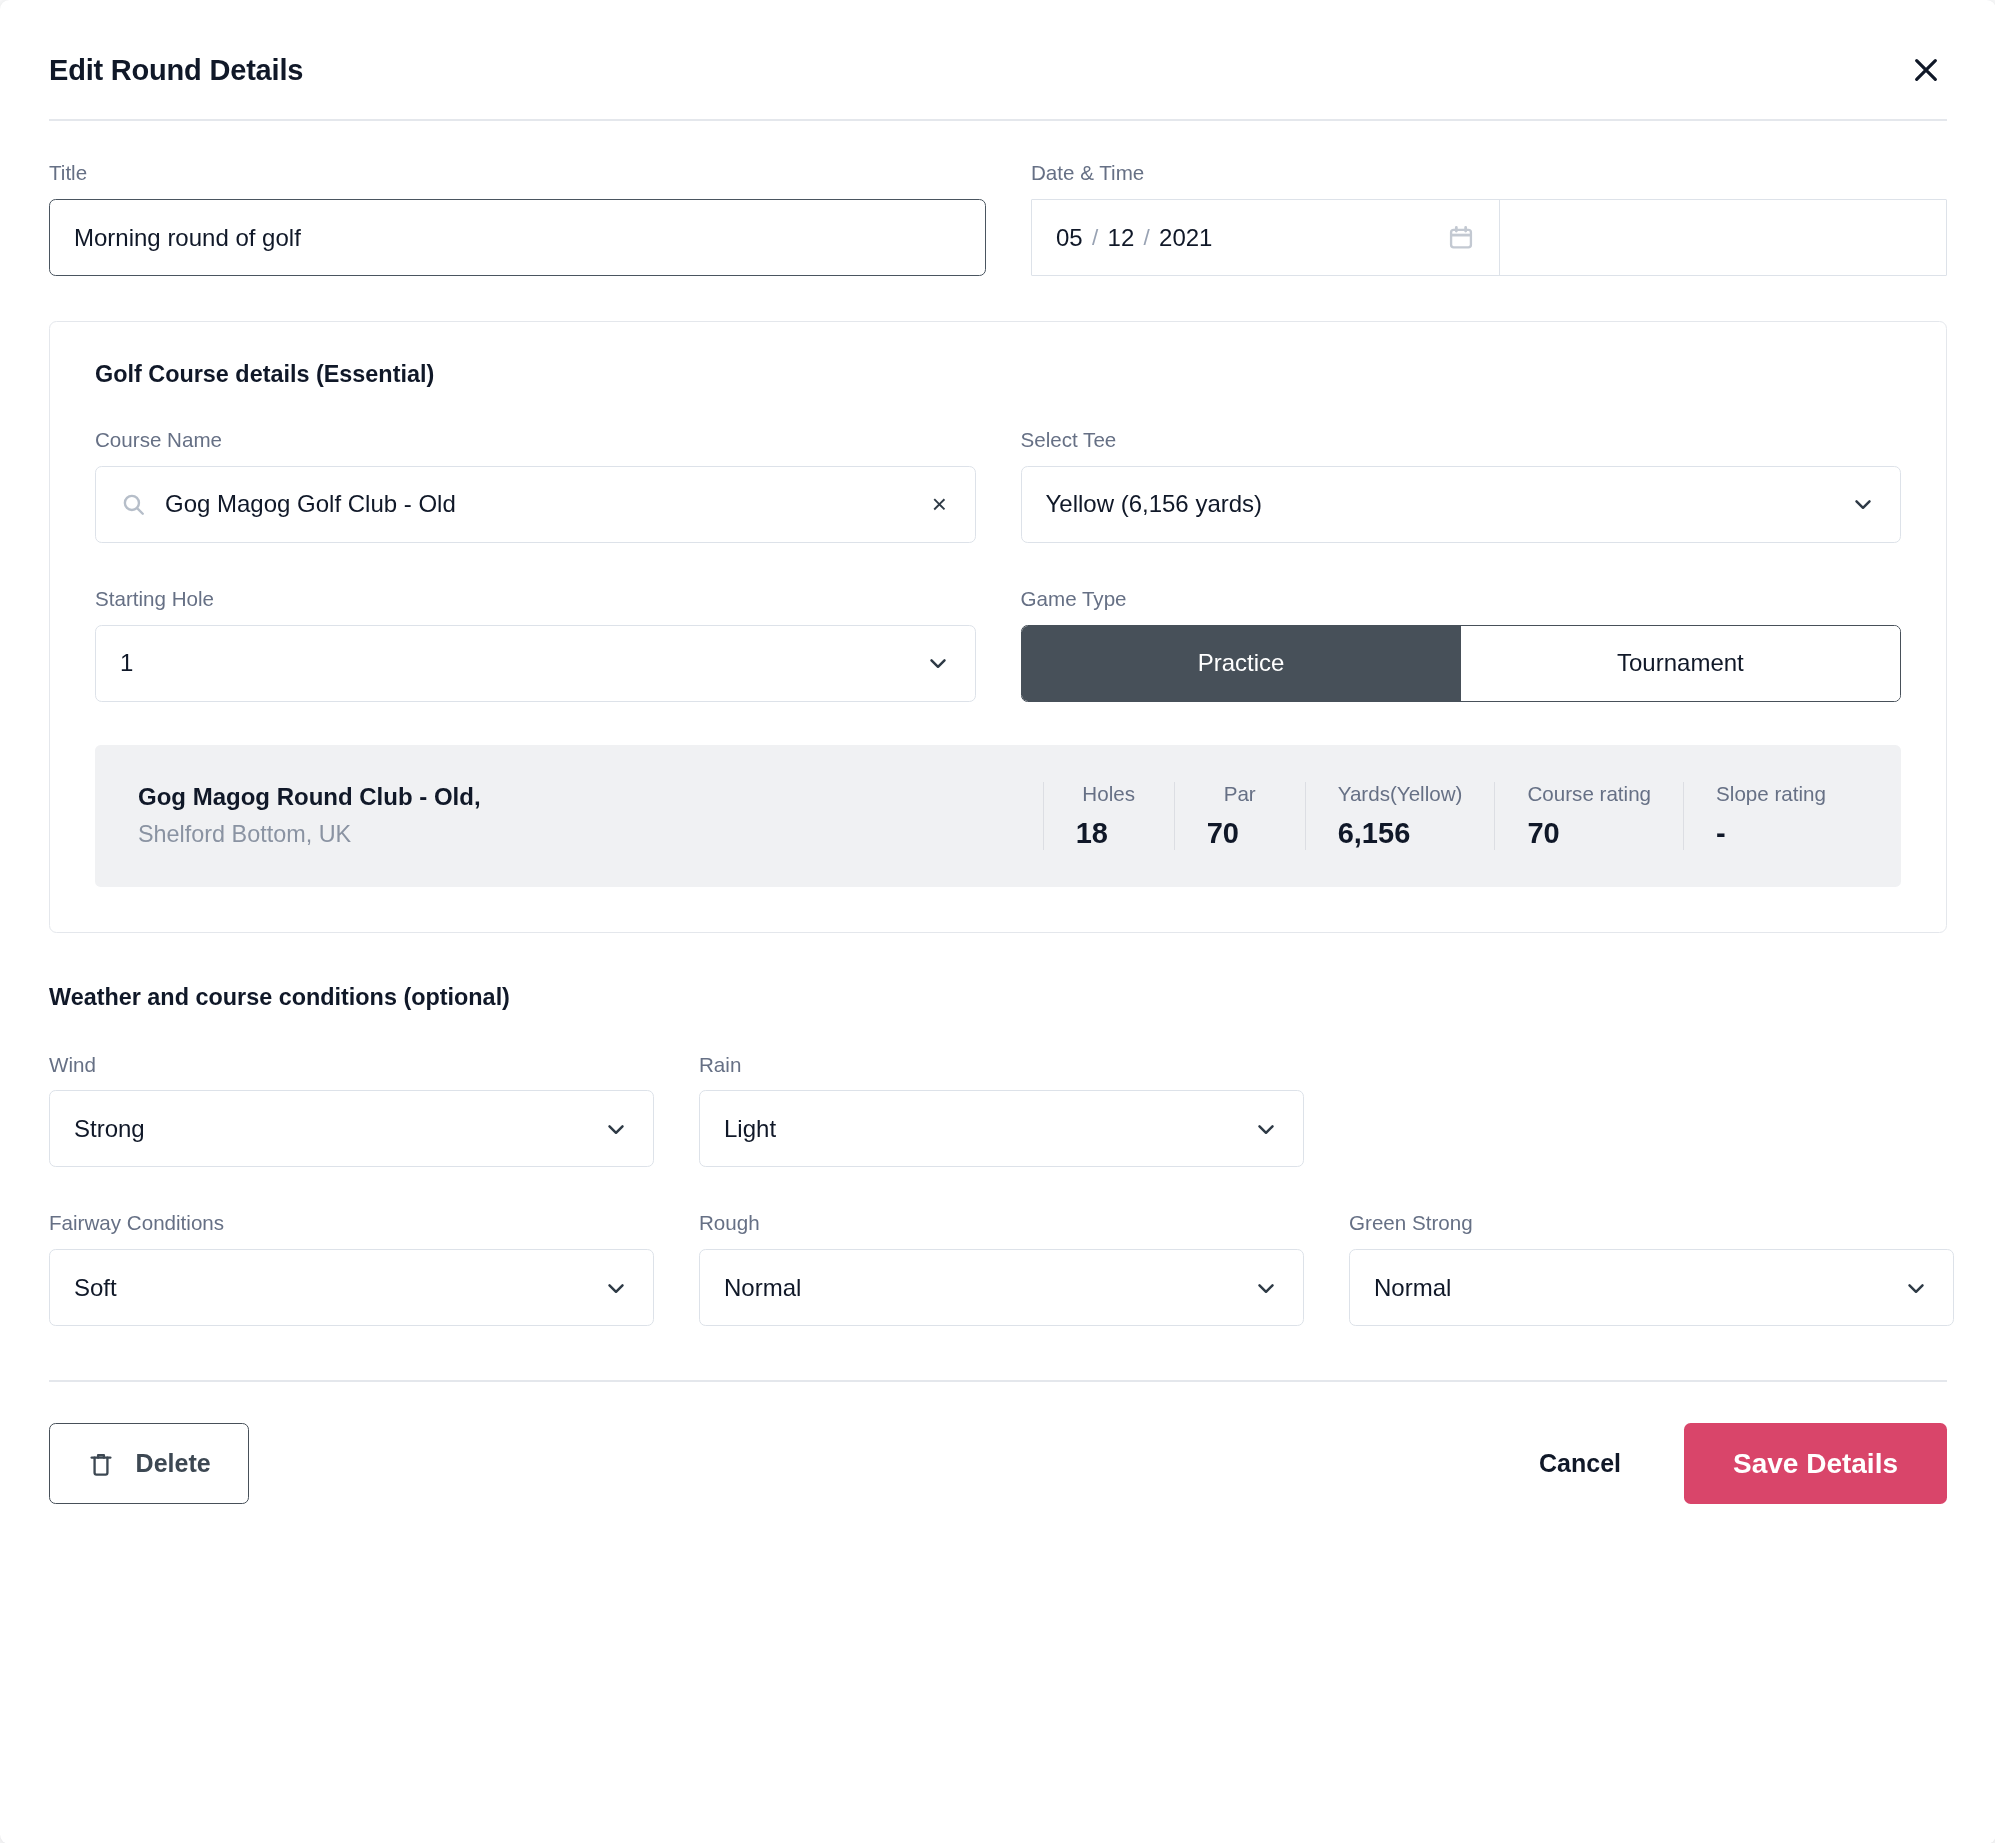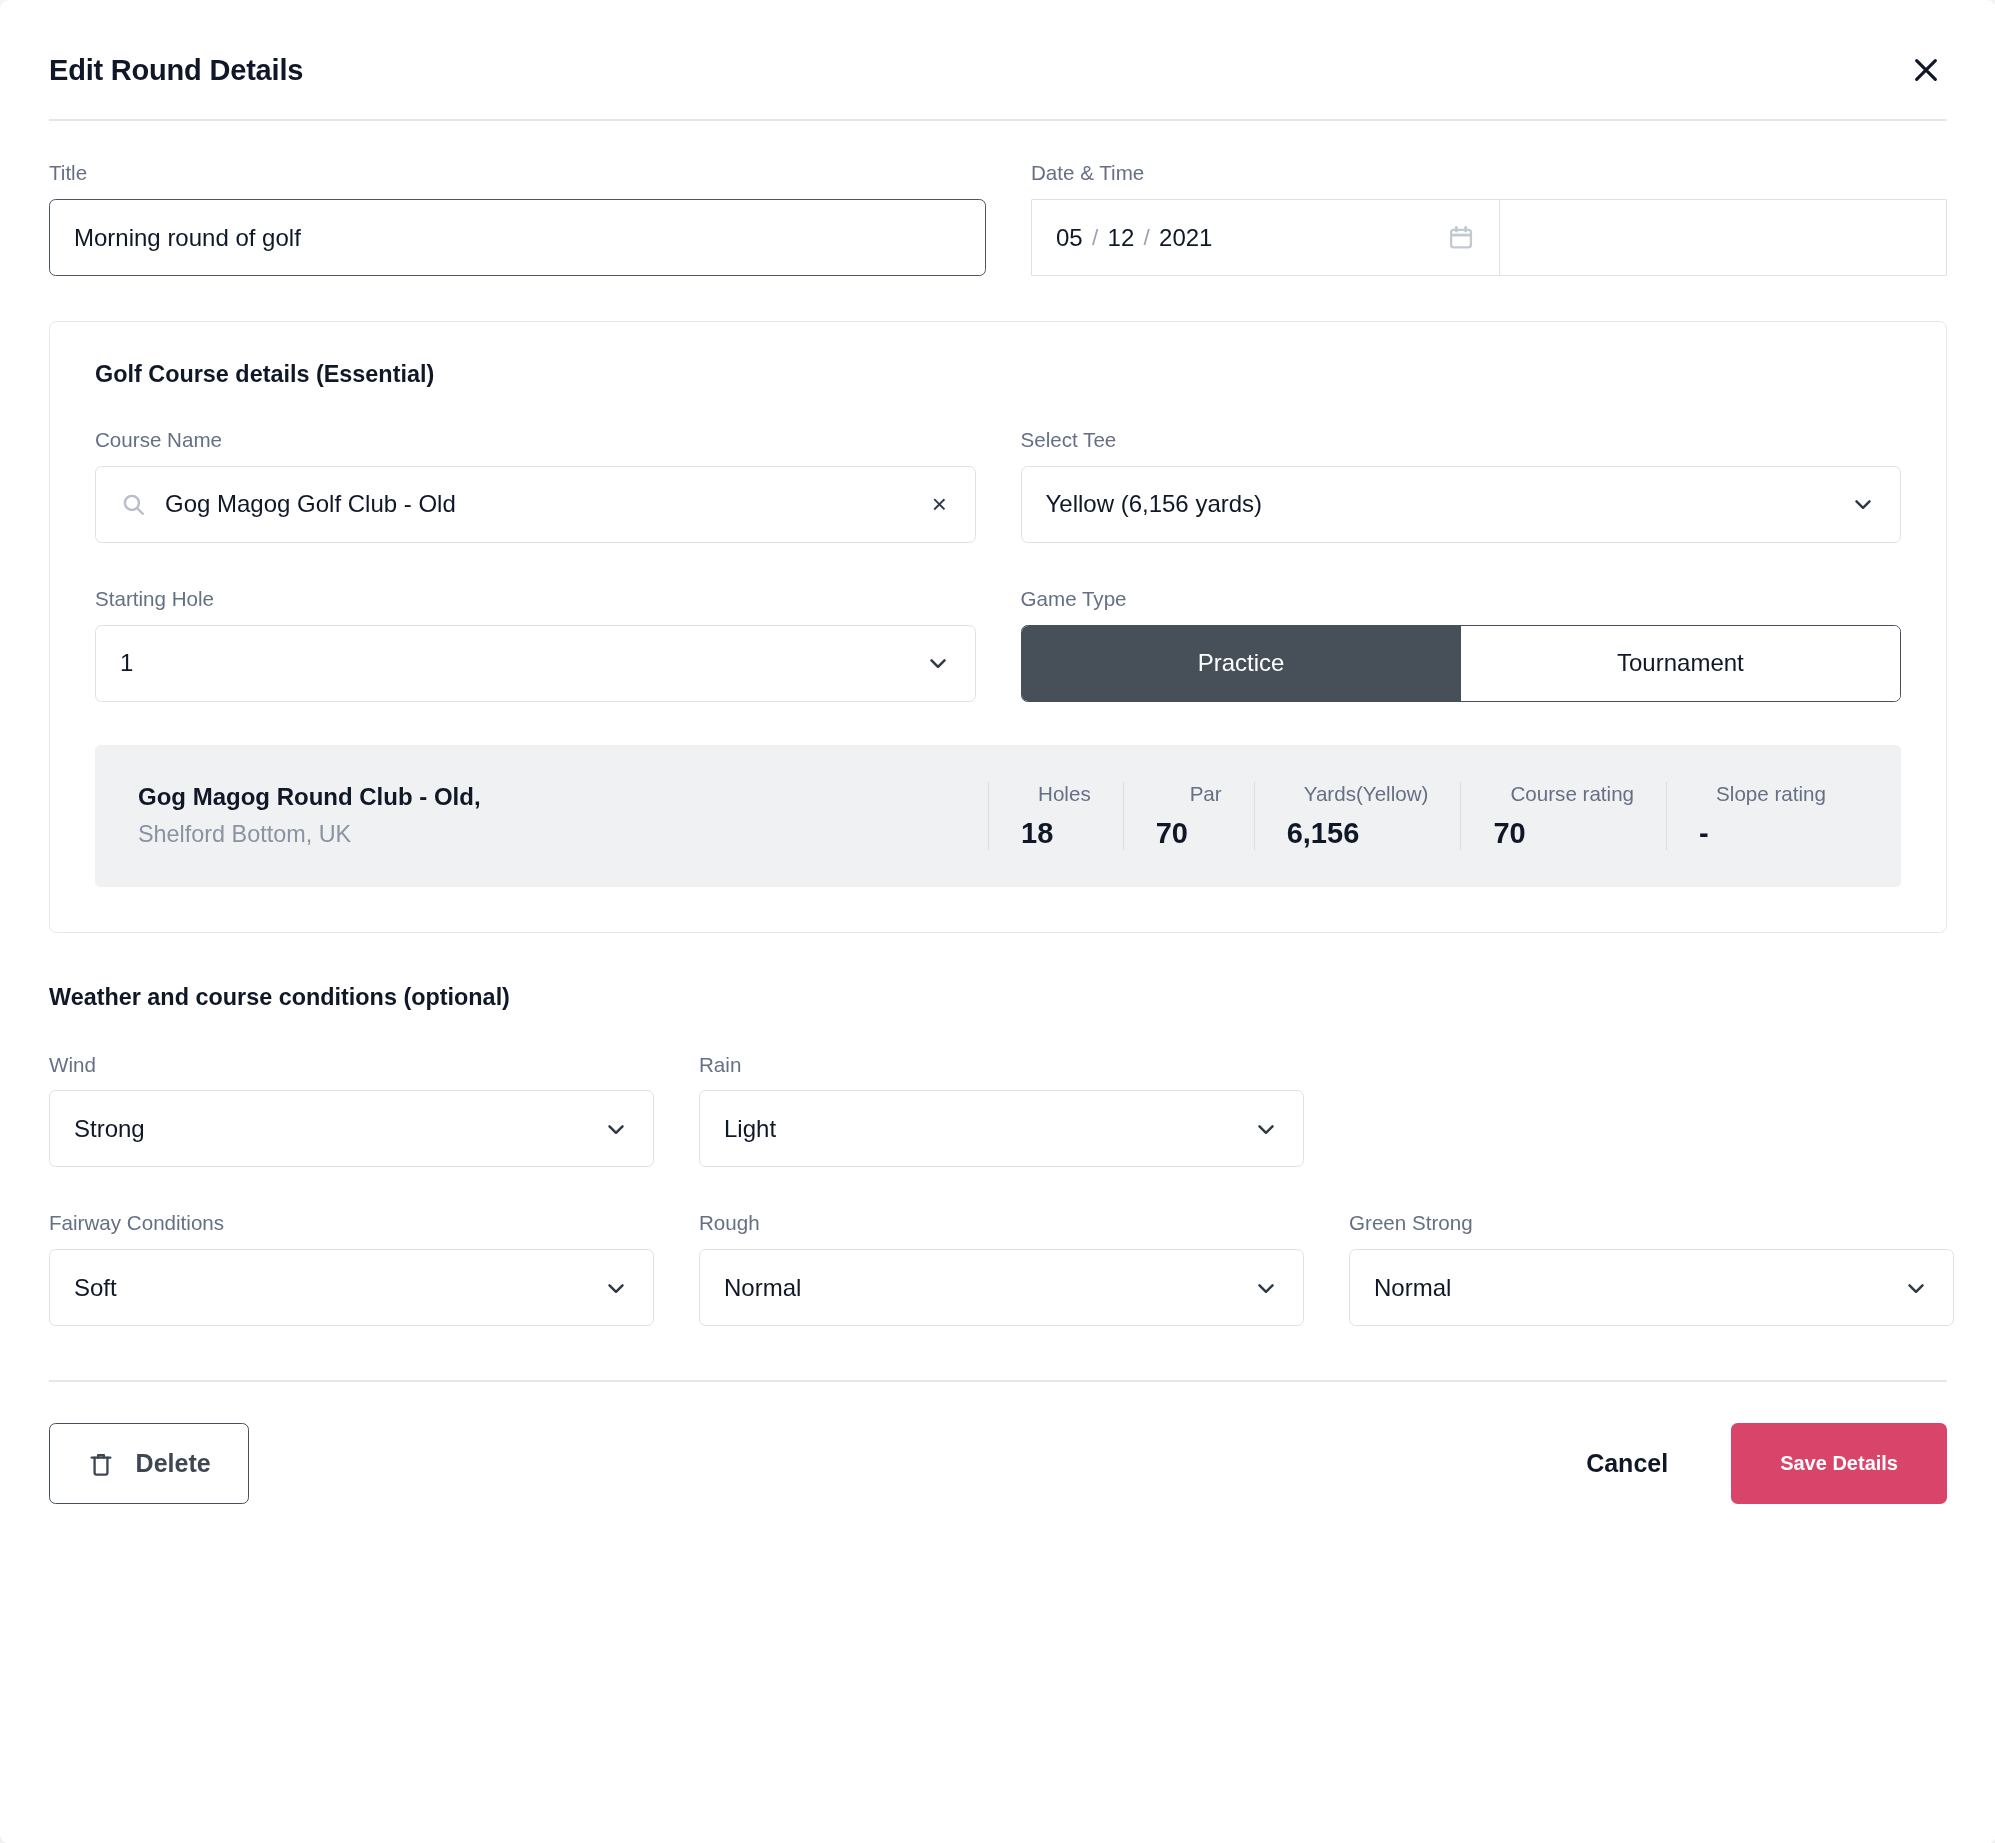--- a/index.html
+++ b/index.html
@@ -226,21 +226,21 @@
     color: #667085;
     margin-bottom: 11.2px;
     white-space: nowrap;
   }
   .stat .stat-value {
     font-size: 29px;
     font-weight: bold;
     color: #101828;
     text-align: left;
   }
-  .stat .stat-label { text-align: right; margin-left: 17px; }
+  .stat .stat-label { text-align: center; }
 
   
   .section-heading {
     font-size: 23.4px;
     font-weight: bold;
     color: #101828;
     margin-bottom: 41px;
   }
   .weather-row {
     display: flex;
@@ -290,21 +290,21 @@
     padding: 0 24px;
     font-family: inherit;
   }
   .save-btn {
     background: #D9456A;
     color: #ffffff;
     border: none;
     border-radius: 6.6px;
     height: 81px;
     padding: 0 49px;
-    font-size: 20px;
+    font-size: 28px;
     font-weight: bold;
     cursor: pointer;
     font-family: inherit;
   }
 </style>
 </head>
 <body>
 
 <div class="modal">
 

